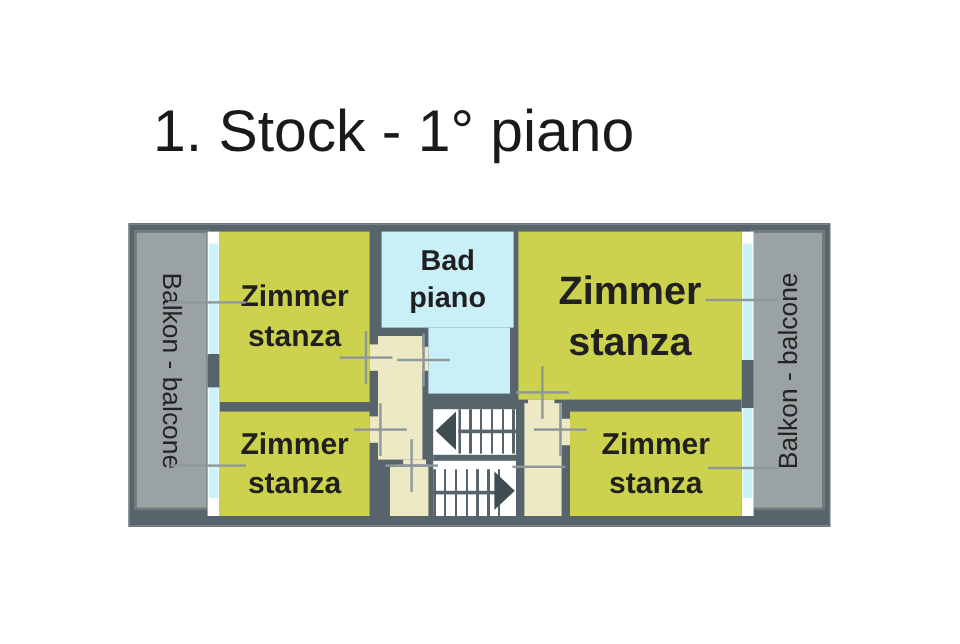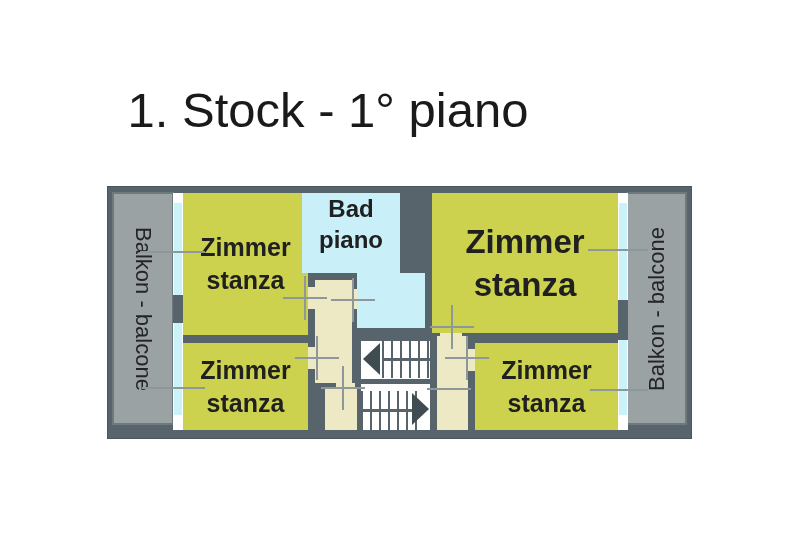--- a/index.html
+++ b/index.html
@@ -35,22 +35,22 @@
   .room{background:#ccd24d;display:flex;align-items:center;justify-content:center;text-align:center;}
   .room-tl{left:75px;top:6px;width:125px;height:142px;}
   .room-bl{left:75px;top:156px;width:125px;height:87px;}
   .room-tr{left:324px;top:6px;width:186px;height:140px;}
   .room-br{left:367px;top:156px;width:143px;height:87px;}
   .room-label{position:static;font-weight:600;color:#202020;font-size:25px;line-height:33px;}
   .room-label span{position:static;display:block;}
   .room-label-big{font-size:33px;line-height:43px;}
   
   .bath{background:#c9eff8;}
-  .bath-upper{left:194px;top:6px;width:98px;height:80px;
-              display:flex;align-items:flex-start;justify-content:center;text-align:center;}
+  .bath-upper{left:210px;top:6px;width:110px;height:80px;
+              display:flex;align-items:center;justify-content:center;text-align:center;}
   .bath-lower{left:249px;top:86px;width:68px;height:55px;}
   .bath-label{position:static;font-weight:600;color:#202020;font-size:24px;line-height:31px;}
   .bath-label span{position:static;display:block;}
   
   .corr{background:#ede9c4;}
   .corr-a{left:207px;top:93px;width:37px;height:103px;}
   .corr-b{left:217px;top:202px;width:32px;height:41px;}
   .corr-right{left:329px;top:149px;width:31px;height:94px;}
   
   .gap{background:#ede9c4;}

